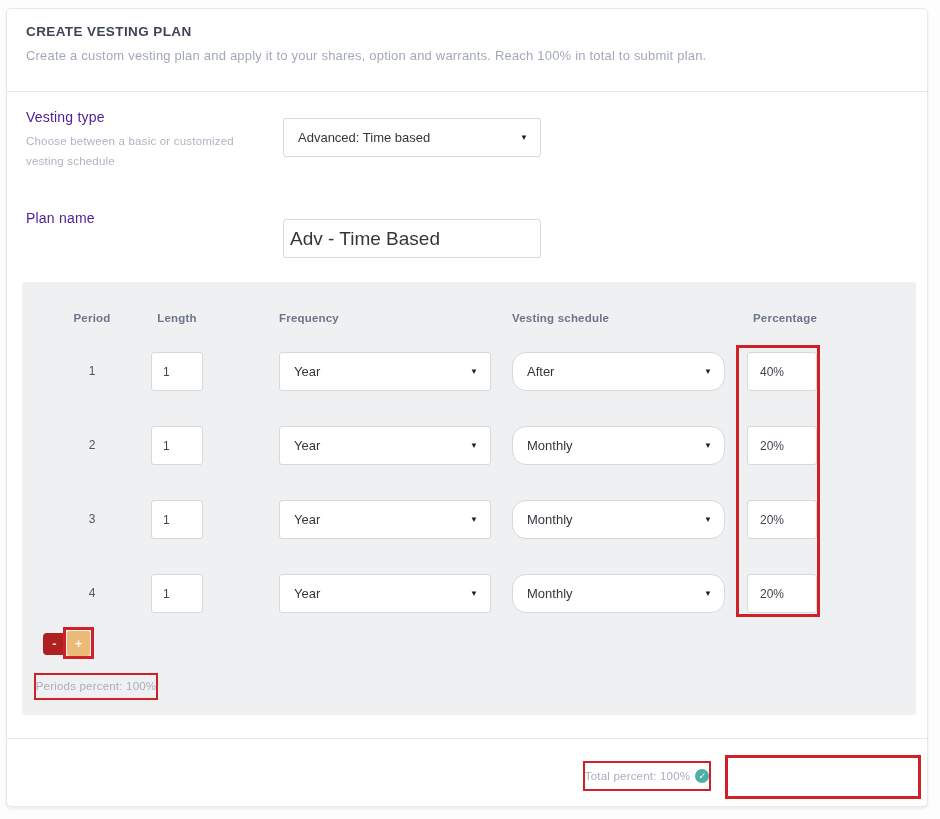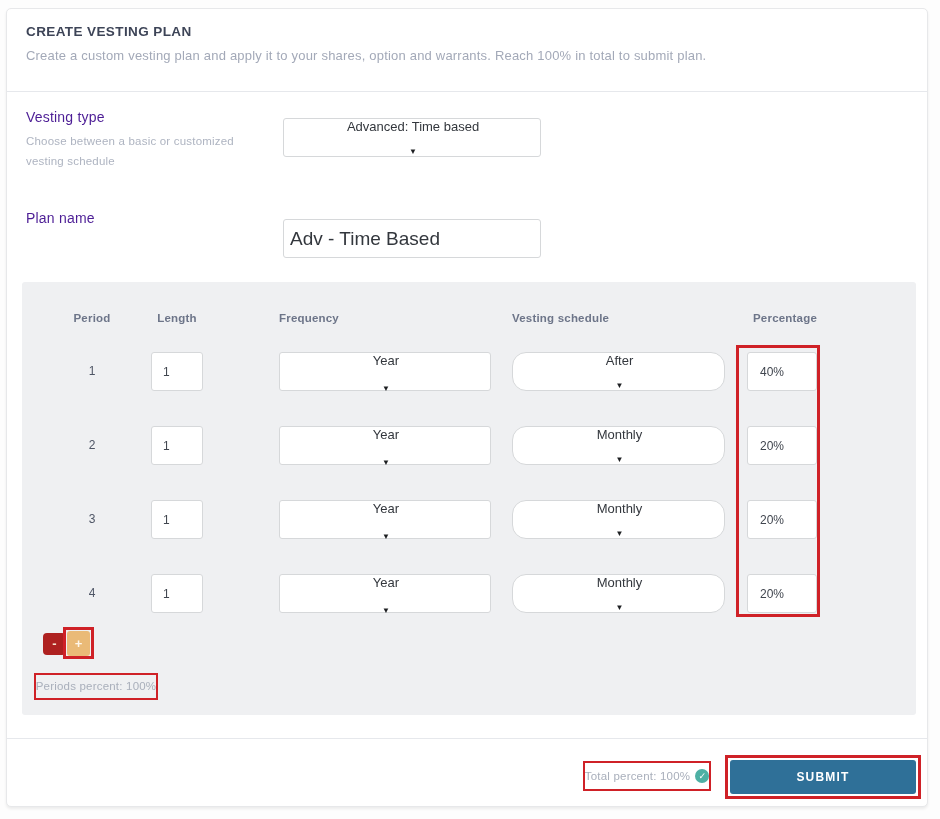--- a/index.html
+++ b/index.html
@@ -17,21 +17,21 @@
   .divider { position:absolute; left:0; width:100%; height:1px; background:#e6e8ec; }
   .div1 { top:82px; }
   .div2 { top:729px; }
 
   
   .sec-label { position:absolute; font-size:14px; color:#4c1d95; letter-spacing:0.2px; }
   .sec-help  { position:absolute; font-size:11.5px; line-height:1.75; color:#aeb4c1; letter-spacing:0.2px; }
 
   .ctl { position:absolute; width:258px; height:39px; background:#fff; border:1px solid #d6d8da;
          border-radius:3px; font-size:13px; color:#33373d; }
-  .select { display:flex; align-items:center; padding:0 12px 0 14px; cursor:pointer;flex-direction:column; }
+  .select { display:flex; align-items:center; padding:0 12px 0 14px; cursor:pointer; }
   .select .txt { flex:1; }
   .caret { font-size:8px; color:#1d1f22; }
 
   input.textbox { padding-left:6px; font-family:Liberation Sans, sans-serif;
                   font-size:19px; color:#33373d; outline:none; }
 
   
   .panel { position:absolute; left:15px; top:273px; width:894px; height:433px;
            background:#eff0f2; border-radius:3px; }
   .th { position:absolute; top:30px; font-size:11.5px; font-weight:600; color:#6d7589; letter-spacing:0.2px; }
@@ -170,17 +170,16 @@
     </div>
 
     <div class="divider div2"></div>
 
     <div class="total-wrap">
       <span class="total-txt">Total percent: 100%</span>
       <span class="check">✓</span>
     </div>
     <div class="anno anno-total"></div>
 
-    <button class="btn-submit">SUBMIT</button>
     <div class="anno anno-submit"></div>
 
   </div>
 </div>
 
 </body></html>

